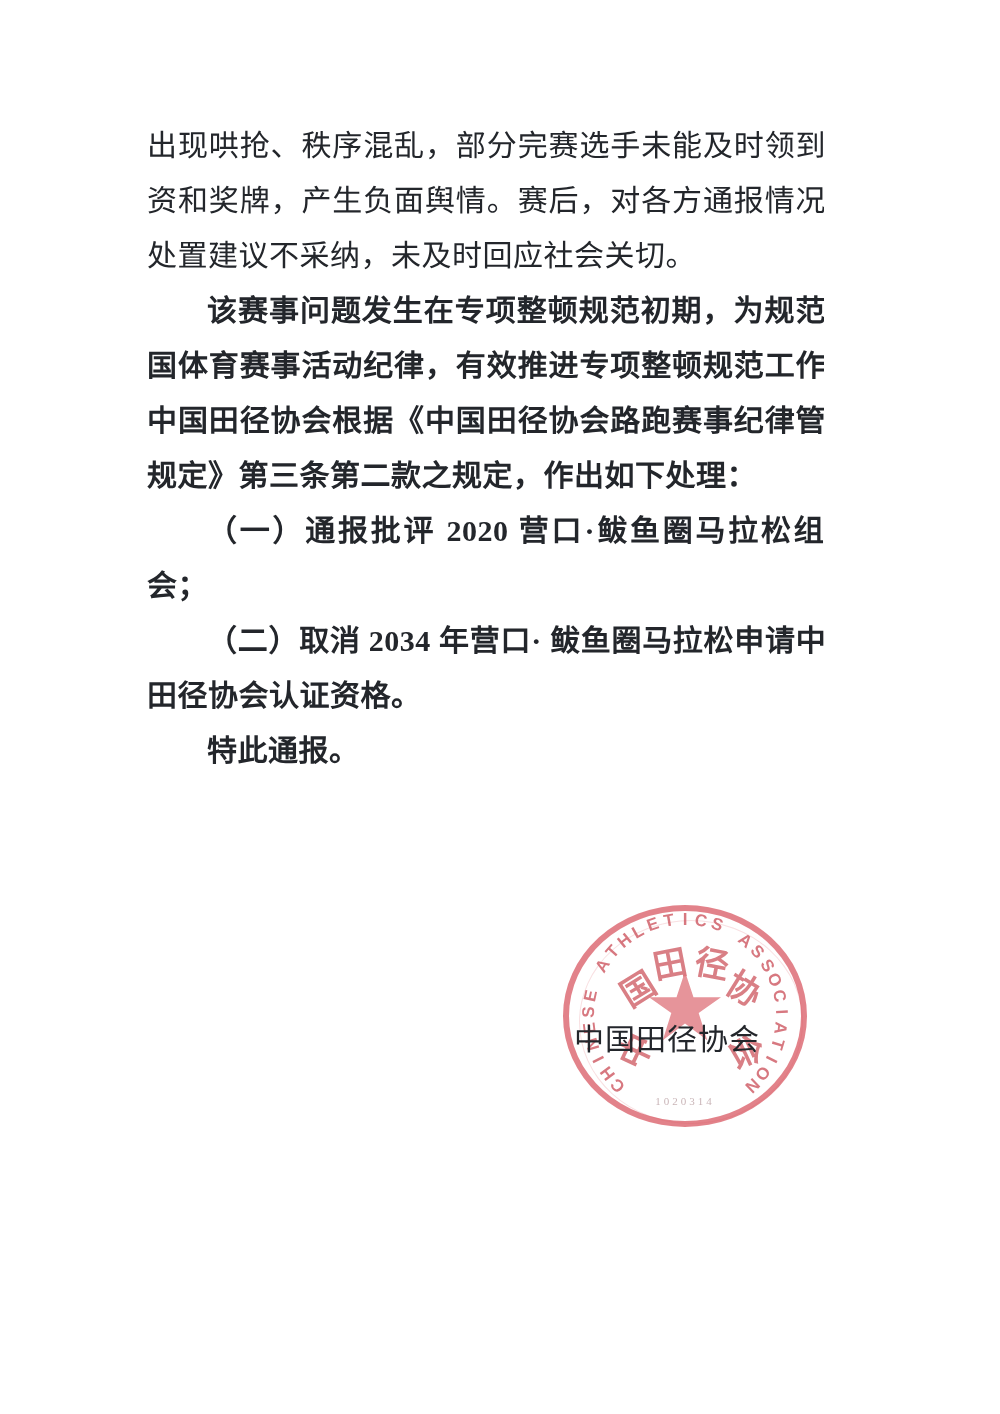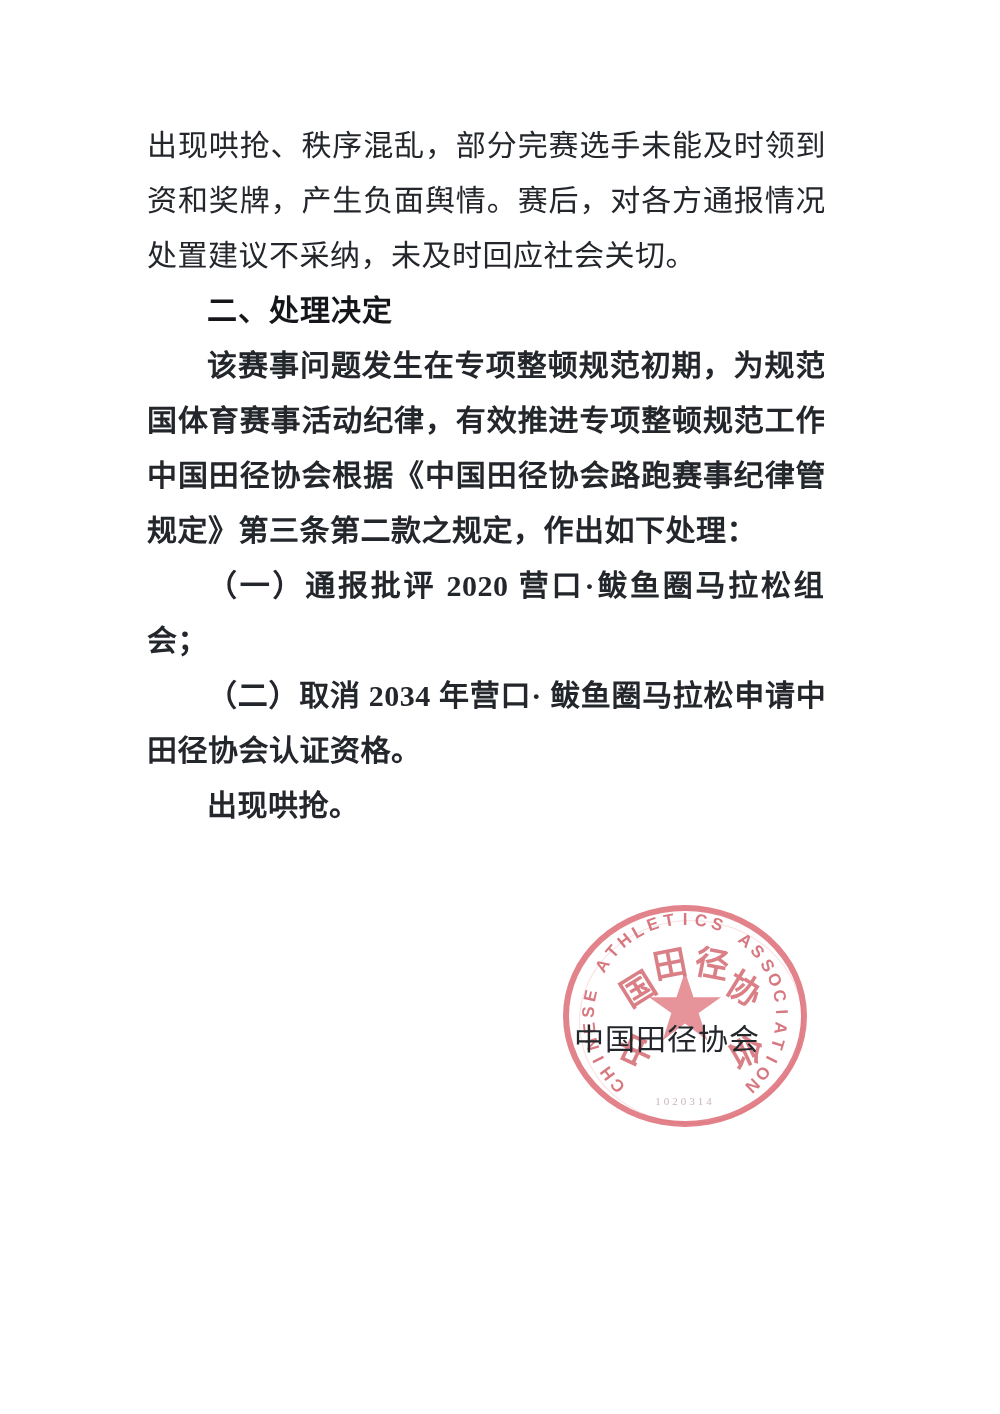--- a/index.html
+++ b/index.html
@@ -152,30 +152,29 @@
 </style>
 </head>
 <body>
 
 <div class="page">
 
   <div class="doc-body">
 
     <p class="para">出现哄抢、秩序混乱，部分完赛选手未能及时领到物资和奖牌，产生负面舆情。赛后，对各方通报情况和处置建议不采纳，未及时回应社会关切。</p>
 
-    <p class="heading">二、处理决定</p>
 
     <p class="para indent">该赛事问题发生在专项整顿规范初期，为规范全国体育赛事活动纪律，有效推进专项整顿规范工作，中国田径协会根据《中国田径协会路跑赛事纪律管理规定》第三条第二款之规定，作出如下处理：</p>
 
     <p class="para indent">（一）通报批评 2020 营口·鲅鱼圈马拉松组委会；</p>
 
     <p class="para indent">（二）取消 2034 年营口· 鲅鱼圈马拉松申请中国田径协会认证资格。</p>
 
 
-    <p class="para indent">出现哄抢。</p>
+    <p class="para indent">特此通报。</p>
 
   </div>
 
   <div class="sign-block">
 
     <div class="seal">
       <div class="seal-inner-ring"></div>
       <div class="arc-char" id="seal-arc">
           <i style="font-size: 17px; left: -66.6872px; top: 69.0566px; transform: translate(-50%, -50%) rotate(-136deg);">C</i>
           <i style="font-size: 17px; left: -77.3833px; top: 56.814px; transform: translate(-50%, -50%) rotate(-126.286deg);">H</i>

